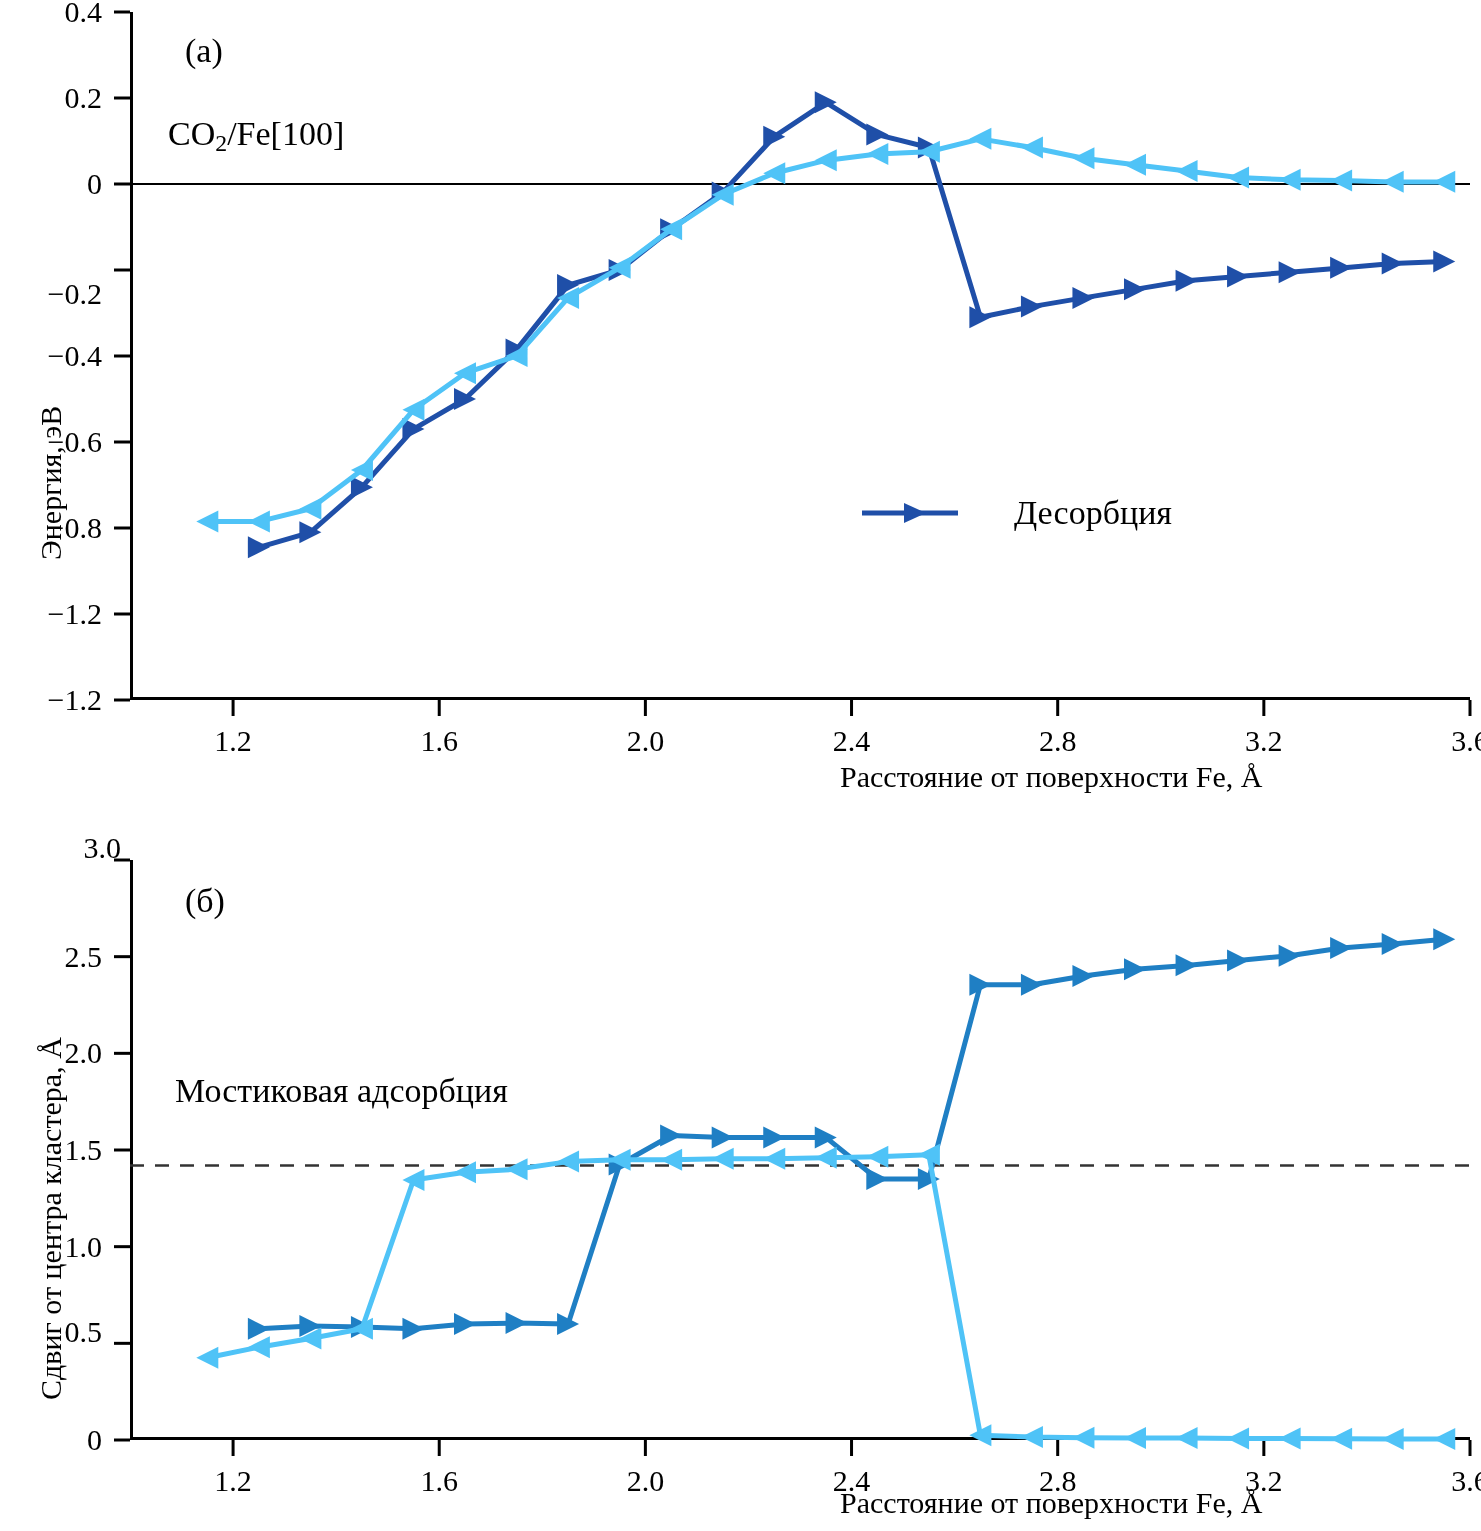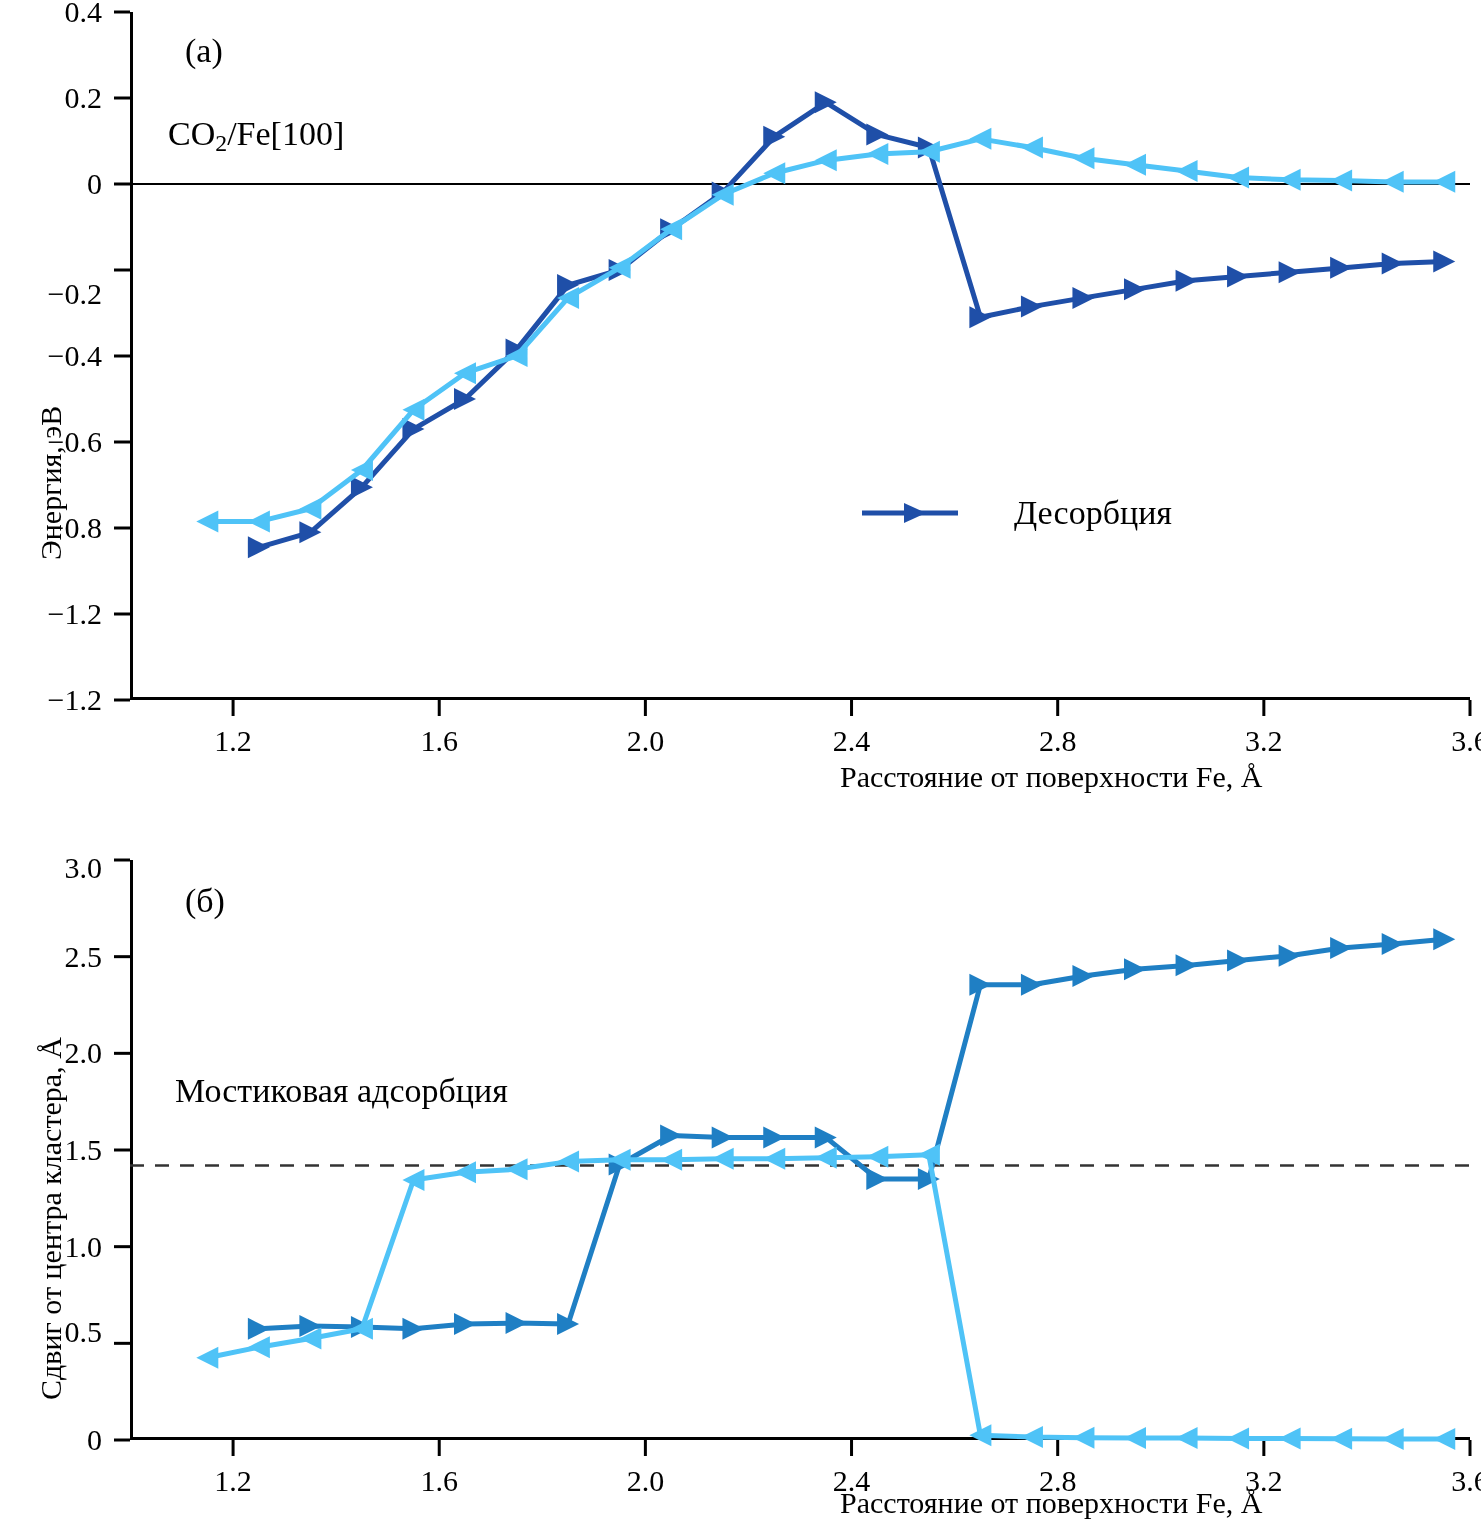--- a/index.html
+++ b/index.html
@@ -225,21 +225,21 @@
     <div class="annot" style="left:175px;top:272px;">Мостиковая адсорбция</div>
 
     <div class="ylabel" style="left:34px;top:600px;transform:rotate(-90deg);">Сдвиг от центра кластера, Å</div>
     <div class="xlabel" style="left:840px;top:686px;">Расстояние от поверхности Fe, Å</div>
   <div class="tick-y" style="left: 0px; width: 102px; top: 640px;">0</div>
       <div class="tick-y" style="left: 0px; width: 102px; top: 532px;">0.5</div>
       <div class="tick-y" style="left: 0px; width: 102px; top: 446.667px;">1.0</div>
       <div class="tick-y" style="left: 0px; width: 102px; top: 350px;">1.5</div>
       <div class="tick-y" style="left: 0px; width: 102px; top: 253.333px;">2.0</div>
       <div class="tick-y" style="left: 0px; width: 102px; top: 156.667px;">2.5</div>
-      <div class="tick-y" style="left: 0px; width: 102px; top: 68px;">3.0</div>
+      <div class="tick-y" style="left: 0px; width: 102px; top: 48px; padding-left: 19px;">3.0</div>
       <div class="tick-x" style="left: 233.077px; top: 664px;">1.2</div>
       <div class="tick-x" style="left: 439.231px; top: 664px;">1.6</div>
       <div class="tick-x" style="left: 645.385px; top: 664px;">2.0</div>
       <div class="tick-x" style="left: 851.538px; top: 664px;">2.4</div>
       <div class="tick-x" style="left: 1057.69px; top: 664px;">2.8</div>
       <div class="tick-x" style="left: 1263.85px; top: 664px;">3.2</div>
       <div class="tick-x" style="left: 1470px; top: 664px;">3.6</div>
     </div>
 
 </div>

